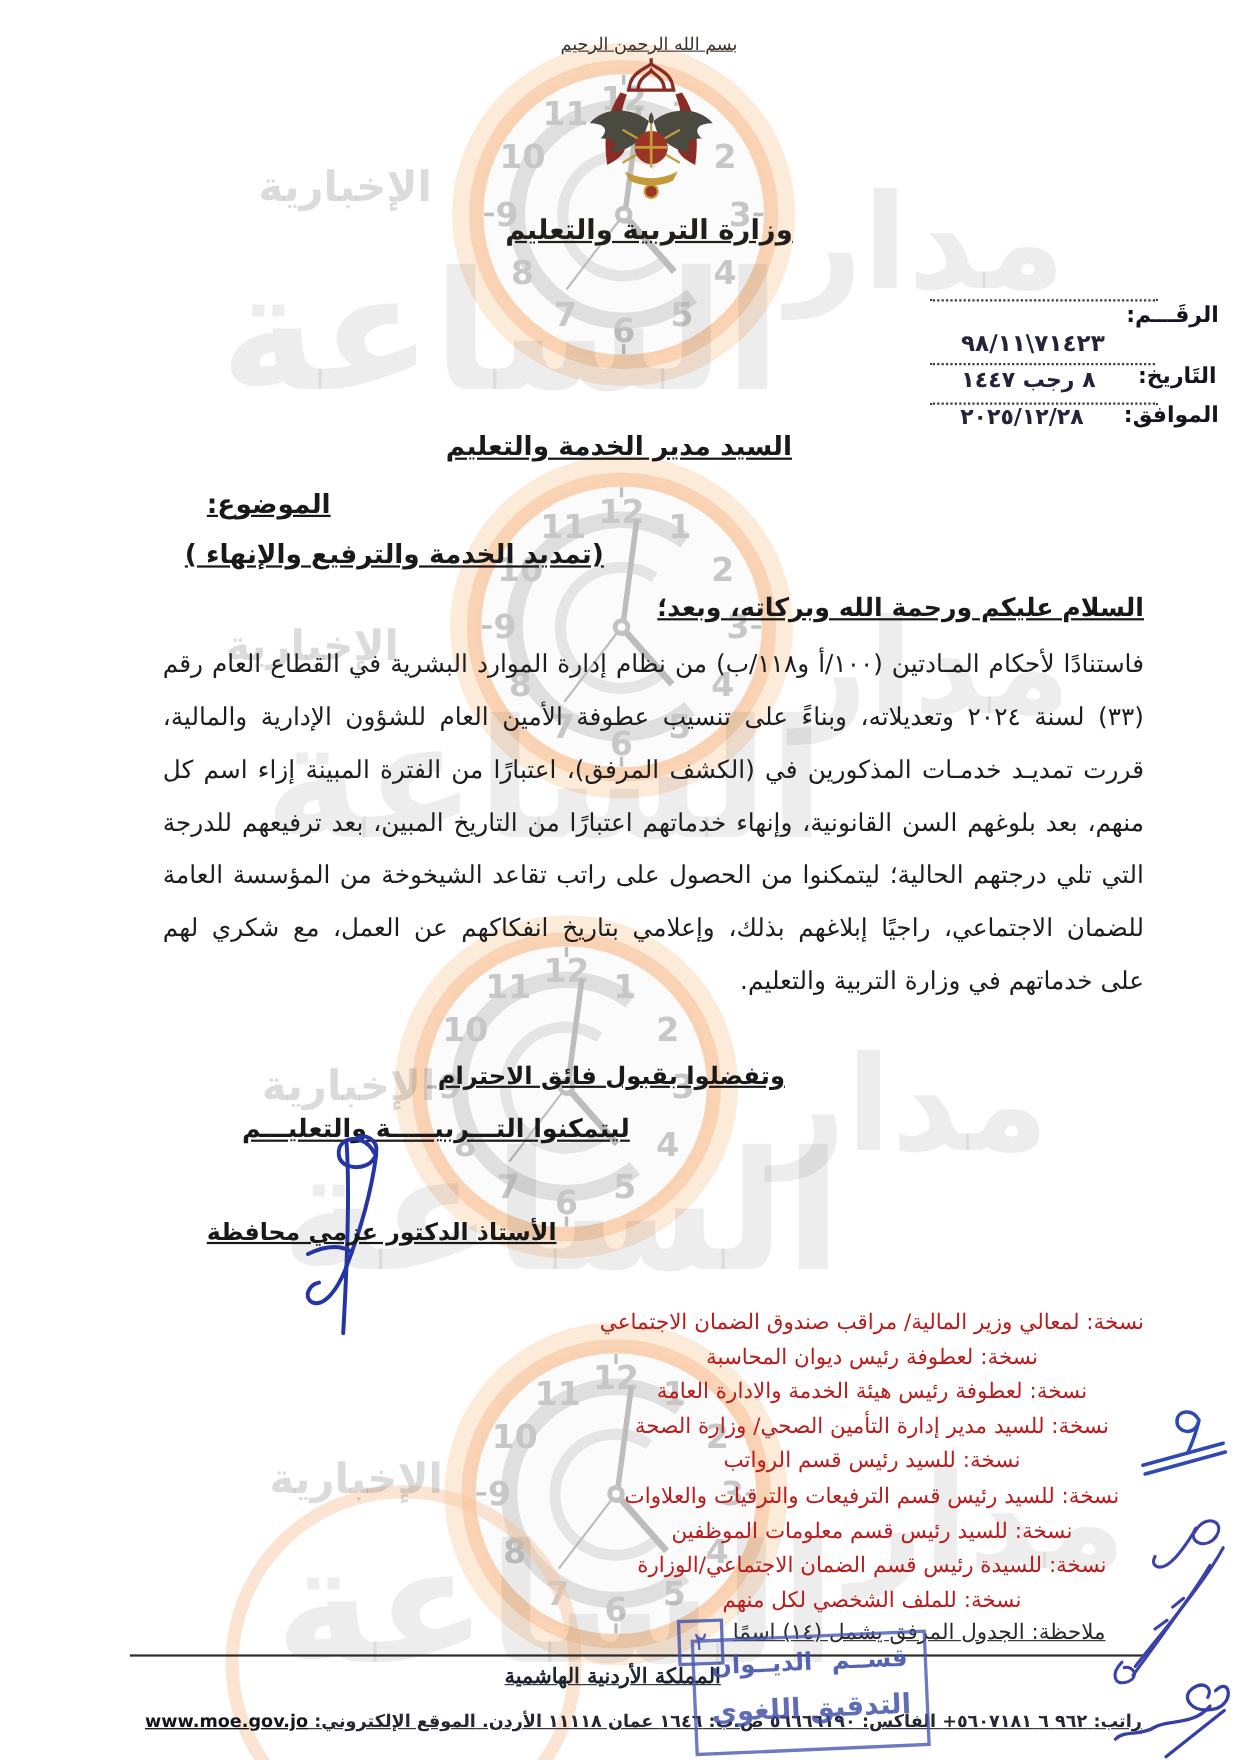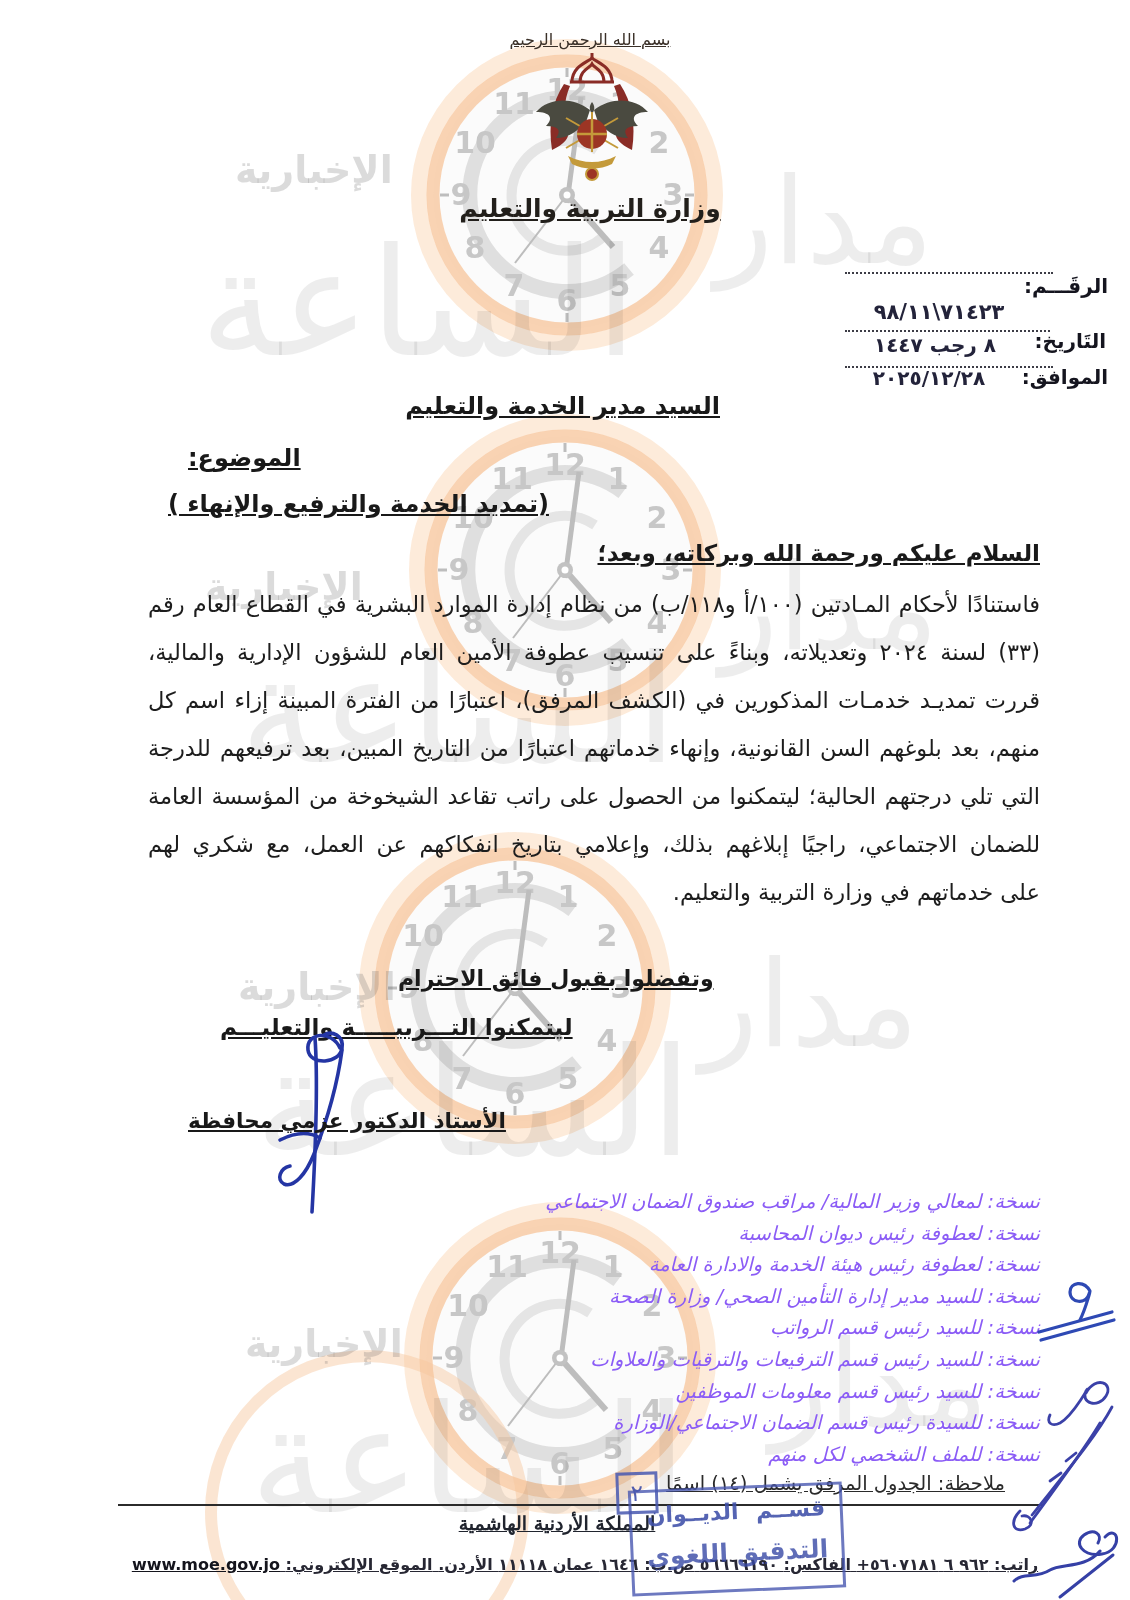--- a/index.html
+++ b/index.html
@@ -2,37 +2,37 @@
 <html lang="ar"><head>
 <meta charset="utf-8">
 <style>
   html,body{margin:0;padding:0;background:#e8e8e8;}
   #page{position:relative;width:1130px;height:1600px;background:#ffffff;overflow:hidden;
         font-family:"DejaVu Sans",sans-serif;color:#1c1c1c;direction:rtl;}
   .abs{position:absolute;}
   .nowrap{white-space:nowrap;text-decoration:underline;}
   
   .wm-tag{position:absolute;font-size:38px;font-weight:bold;color:rgba(90,90,90,0.22);white-space:nowrap;}
-  .wm-big{position:absolute;font-size:120px;font-weight:normal;color:rgba(0,0,0,0.07);white-space:nowrap;line-height:1;}
+  .wm-big{position:absolute;font-size:120px;font-weight:bold;color:rgba(0,0,0,0.07);white-space:nowrap;line-height:1;}
   .wm-clock{position:absolute;}
   .wm-ring{position:absolute;border-radius:50%;border:12px solid rgba(247,198,156,0.45);}
   
   .bismillah{font-size:16px;color:#3a3028;text-align:center;}
   .ministry-name{font-size:25px;font-weight:bold;color:#221f1b;text-align:center;}
   
   .ref-label{font-size:20px;font-weight:bold;color:#15151f;}
   .ref-dots{position:absolute;border-bottom:2px dotted #3c3c46;}
   .ref-value{position:absolute;font-size:20px;font-weight:bold;color:#23233a;text-align:center;direction:ltr;}
   
   .h-bold{font-size:24px;font-weight:bold;color:#191919;}
   .body-text{width:892px;font-size:22.5px;font-weight:normal;color:#1d1d1d;line-height:48px;
              text-align:justify;}
   .body-text .bl{text-align:justify;text-align-last:justify;}
   .body-text .bl:last-child{text-align-last:right;}
-  .cc-list{font-size:19.5px;color:#8b5cf6;line-height:31.6px;text-align:right;font-style:italic;}
+  .cc-list{font-size:19.5px;color:#b91c1c;line-height:31.6px;text-align:center;}
   .note-line{font-size:19.5px;color:#2a2a2a;}
   
   .footer-rule{height:2px;background:#2b2b2b;}
   .kingdom{font-size:19px;font-weight:bold;color:#20242e;text-align:center;font-family:"DejaVu Serif",serif;}
   .contact{font-size:16px;font-weight:bold;color:#272733;text-align:center;}
   .contact .ltr{direction:ltr;unicode-bidi:embed;}
   .website{text-decoration:underline;font-weight:bold;color:#14141c;direction:ltr;unicode-bidi:embed;}
   
   .stamp{width:208px;height:100px;border:3px solid rgba(72,88,176,0.8);transform:rotate(-2.5deg);
          display:flex;flex-direction:column;align-items:center;color:rgba(62,78,168,0.88);}

